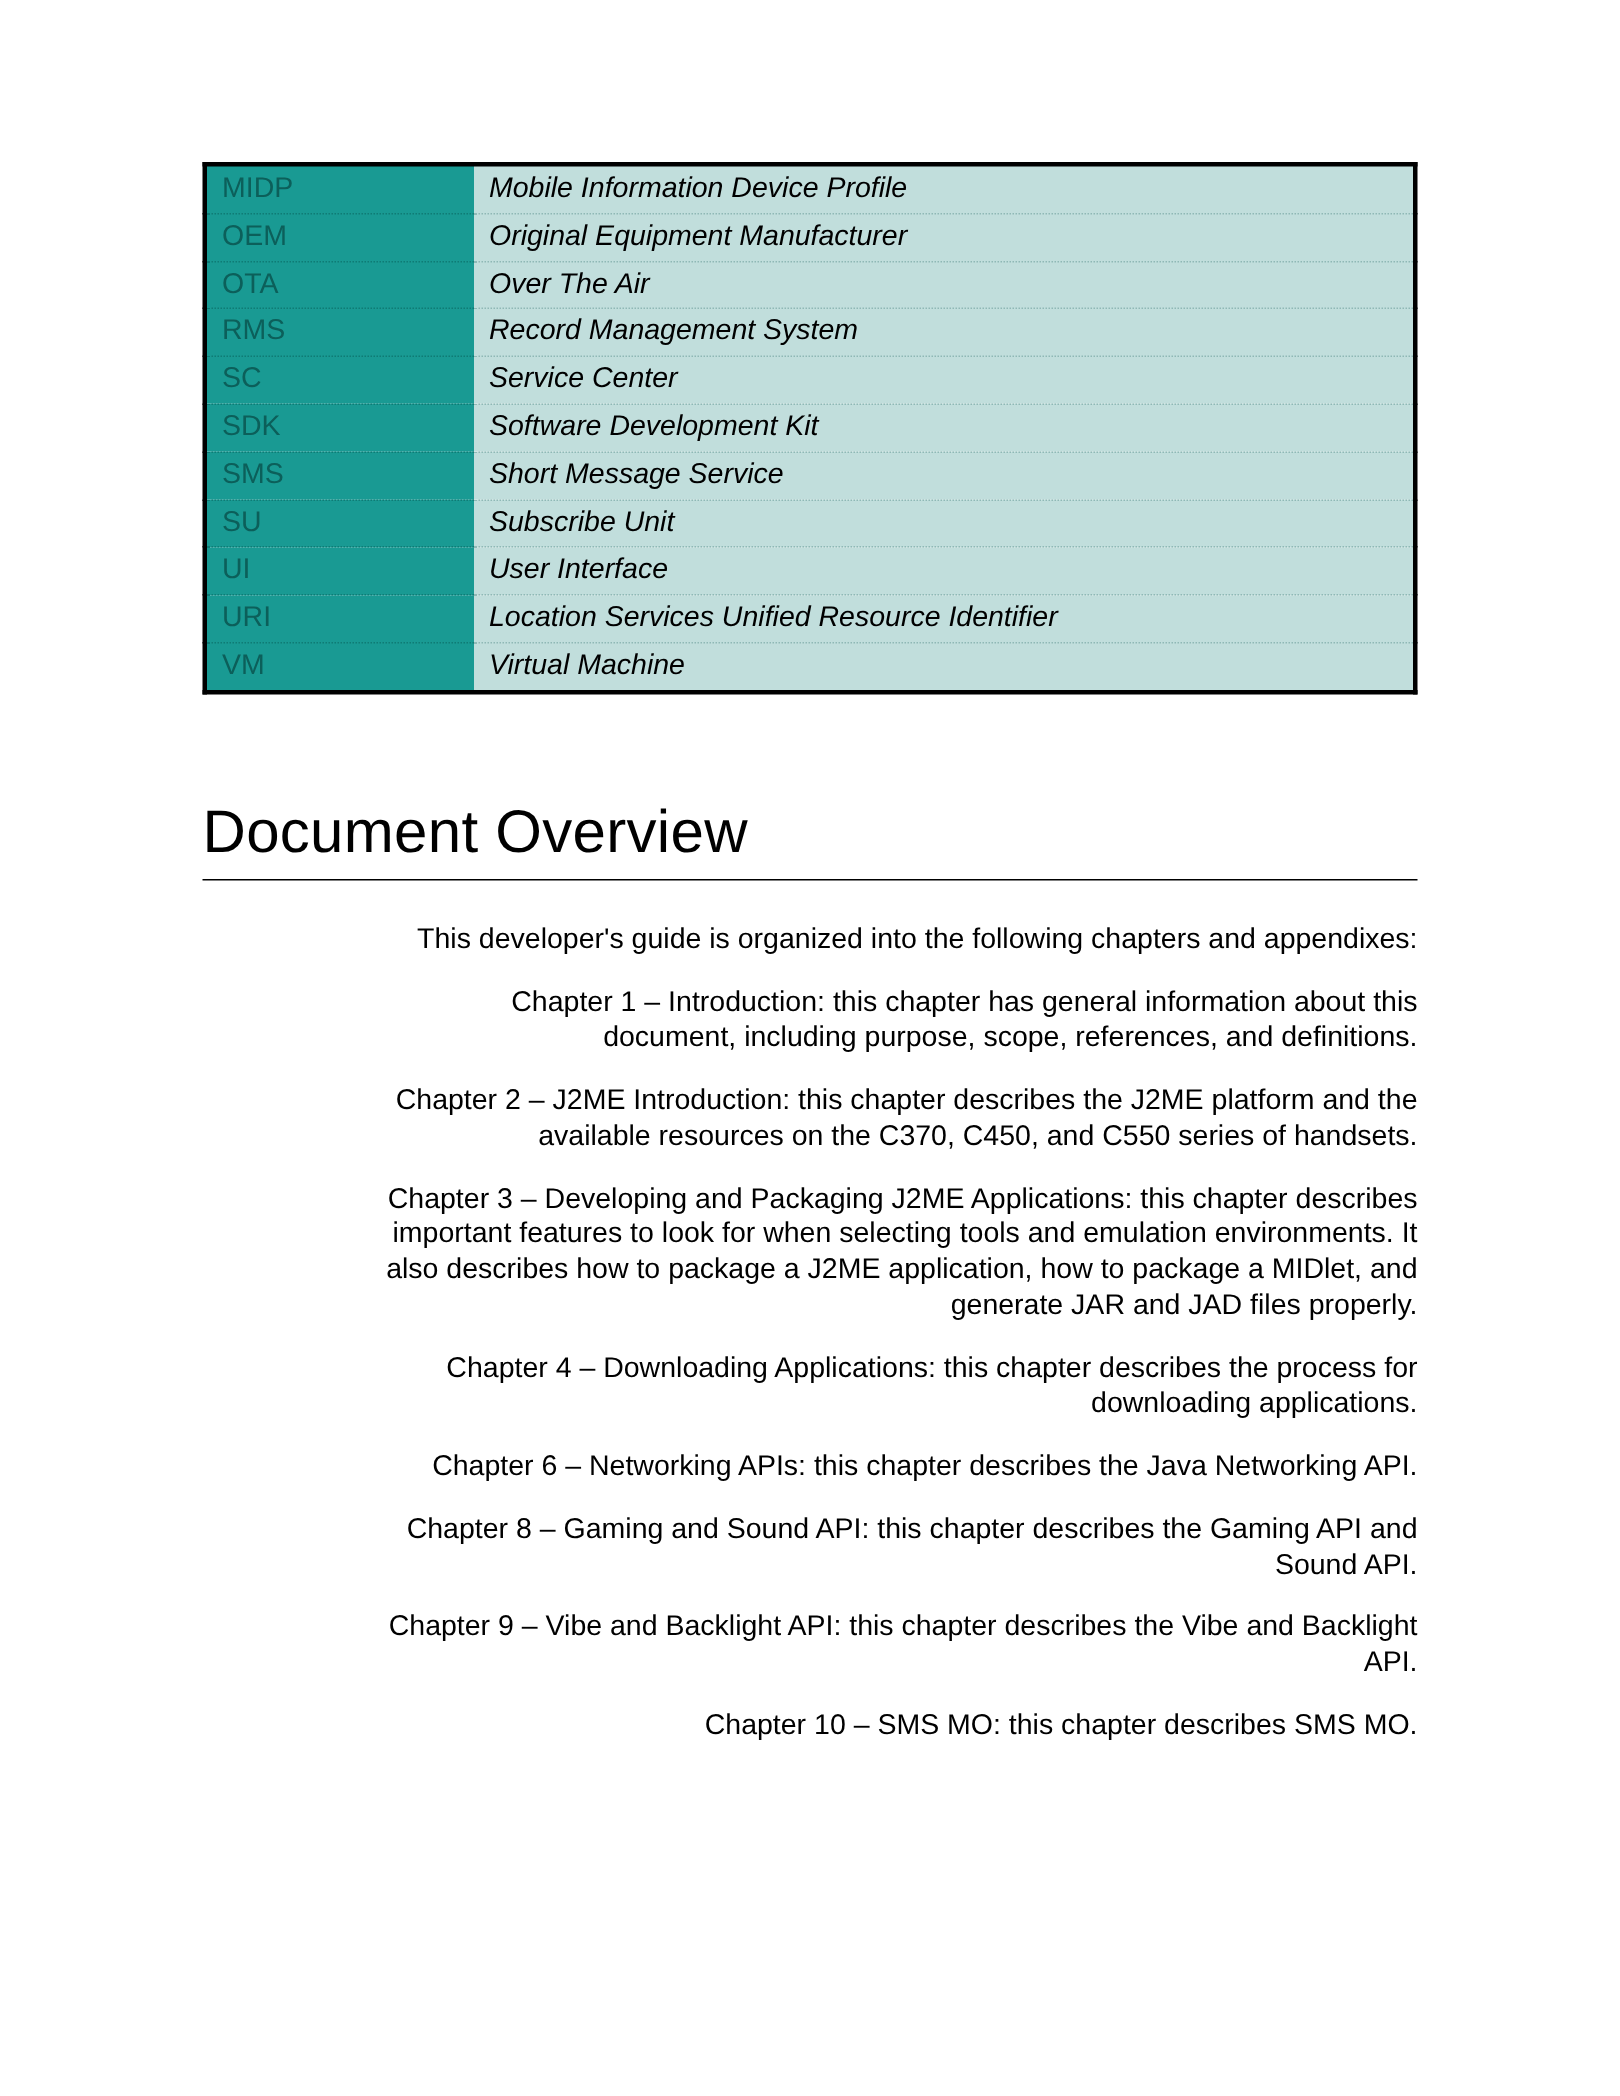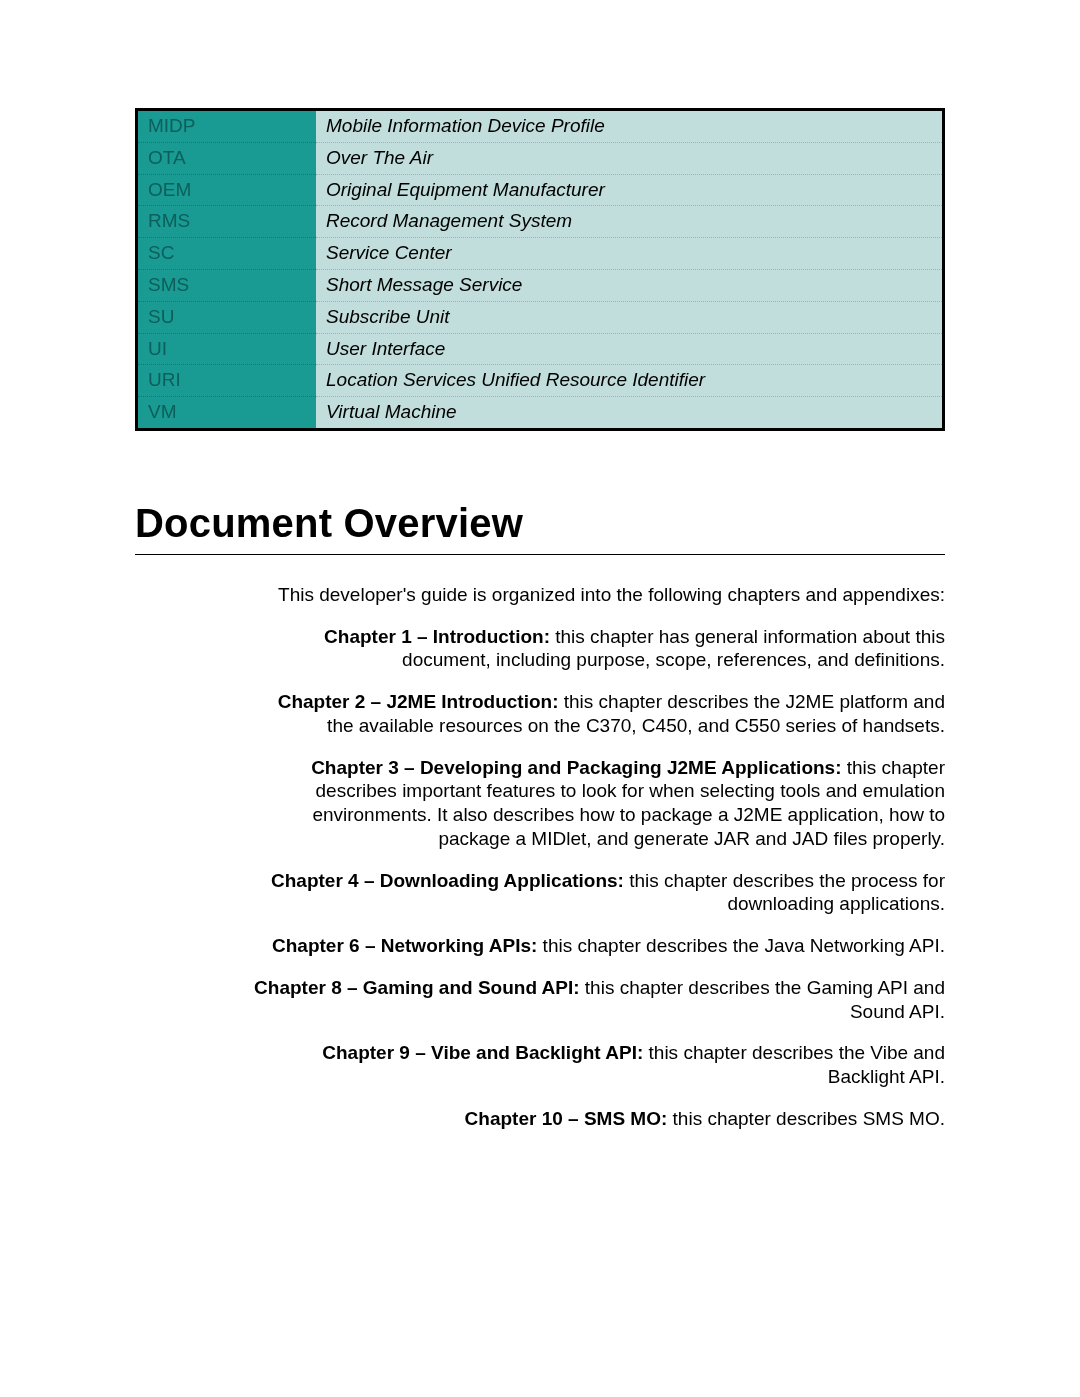--- a/index.html
+++ b/index.html
@@ -43,70 +43,74 @@
     color: #000;
     border-bottom: 1px dotted #8fb8b5;
     font-style: italic;
   }
   .defs-table tr:last-child .abbr-cell,
   .defs-table tr:last-child .desc-cell {
     border-bottom: none;
   }
   .section-title {
     font-family: Arial, Helvetica, sans-serif;
-    font-weight: 700;
+    font-weight: 400;
     font-size: 40px;
     color: #000;
     margin: 70px 0 8px 0;
     letter-spacing: 0.2px;
   }
   .title-rule {
     border: none;
     border-top: 1px solid #000;
     margin: 0 0 28px 0;
   }
   .body-block {
     margin-left: 115px;
     font-size: 19px;
     line-height: 1.25;
   }
   .body-block p {
     margin: 0 0 18px 0;
     text-align: right;
   }
   .body-block .bold {
-    font-weight: 700;
+    font-weight: 400;
   }
 </style>
 </head>
 <body>
 
 <div class="page">
 
   <table class="defs-table">
     <tbody>
         <tr>
           <td class="abbr-cell">MIDP</td>
           <td class="desc-cell">Mobile Information Device Profile</td>
         </tr>
         <tr>
+          <td class="abbr-cell">OEM</td>
+          <td class="desc-cell">Original Equipment Manufacturer</td>
+        </tr>
+        <tr>
           <td class="abbr-cell">OTA</td>
           <td class="desc-cell">Over The Air</td>
-        </tr>
-        <tr>
-          <td class="abbr-cell">OEM</td>
-          <td class="desc-cell">Original Equipment Manufacturer</td>
         </tr>
         <tr>
           <td class="abbr-cell">RMS</td>
           <td class="desc-cell">Record Management System</td>
         </tr>
         <tr>
           <td class="abbr-cell">SC</td>
           <td class="desc-cell">Service Center</td>
+        </tr>
+        <tr>
+          <td class="abbr-cell">SDK</td>
+          <td class="desc-cell">Software Development Kit</td>
         </tr>
         <tr>
           <td class="abbr-cell">SMS</td>
           <td class="desc-cell">Short Message Service</td>
         </tr>
         <tr>
           <td class="abbr-cell">SU</td>
           <td class="desc-cell">Subscribe Unit</td>
         </tr>
         <tr>

